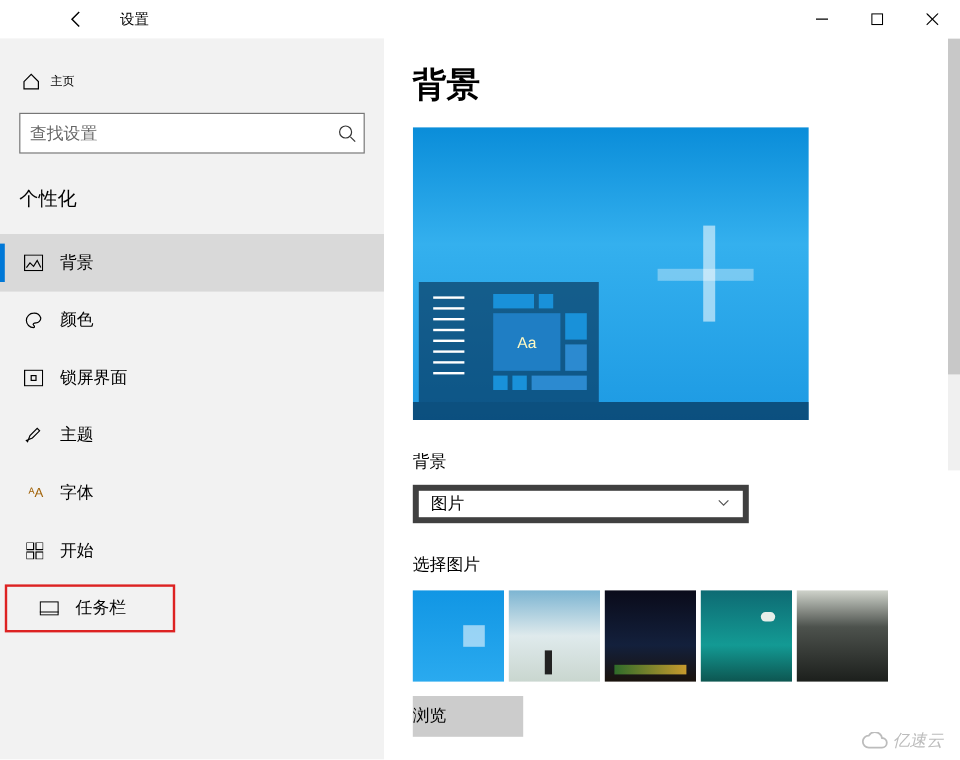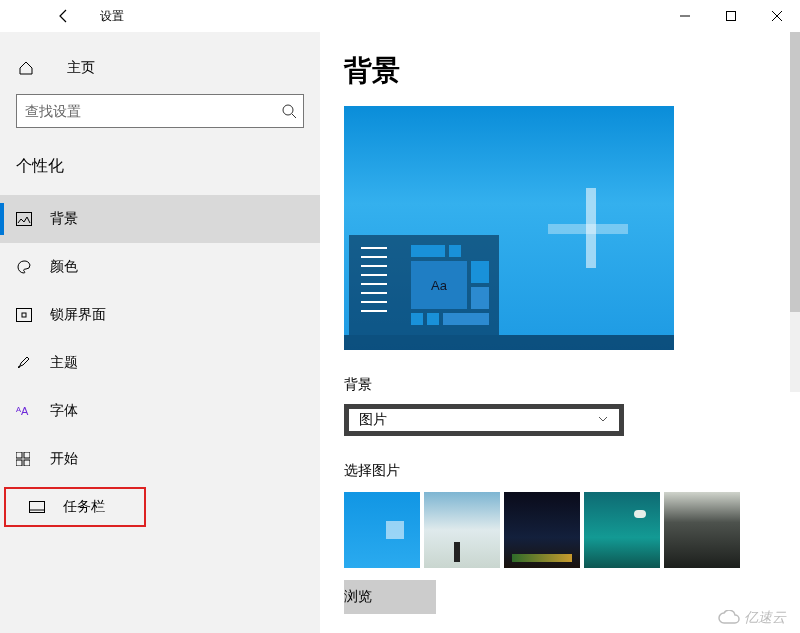--- a/index.html
+++ b/index.html
@@ -29,21 +29,21 @@
   }
   .main {
     position: absolute; top: 32px; left: 320px; right: 0; bottom: 0;
     background: #fff; padding: 20px 0 0 24px; overflow: hidden;
   }
   .sidebar-home {
     display: flex; align-items: center; height: 48px; padding: 0 16px;
     cursor: pointer; margin-top: 12px;
   }
   .sidebar-home .icon { width: 20px; display: flex; justify-content: center; }
-  .sidebar-home .lbl { margin-left: 31px; font-size: 14px; }
+  .sidebar-home .lbl { margin-left: 6px; font-size: 10px; }
   .searchwrap { padding: 0 16px; margin-top: 2px; text-decoration: underline; }
   .searchbox {
     width: 100%; height: 34px; border: 1px solid #777;
     background: #fff; position: relative;
   }
   .searchbox input {
     width: calc(100% - 34px); height: 100%; border: none; outline: none;
     padding: 0 8px; font-size: 14px; background: transparent;
   }
   .searchbox input::placeholder { color: #666; }
@@ -56,21 +56,21 @@
   .navlist { margin-top: 18px; }
   .nav-item {
     display: flex; align-items: center; height: 48px;
     padding: 0 16px; cursor: pointer; position: relative;
   }
   .nav-item.selected { background: #d9d9d9; }
   .nav-item.selected::before {
     content: ""; position: absolute; left: 0; top: 8px; bottom: 8px;
     width: 4px; background: #0078d7;
   }
-  .nav-item .icon { width: 20px; display: flex; justify-content: flex-start; color: #6d28d9; }
+  .nav-item .icon { width: 20px; display: flex; justify-content: flex-end; color: #a16207; }
   .nav-item .lbl { margin-left: 14px; font-size: 14px; }
   .nav-item.highlighted {
     border: 2px solid #d22; height: 40px; margin: 4px 4px 4px 4px;
     padding: 0 23px; width: 142px;
   }
   .main h1 { font-size: 28px; font-weight: 600; }
   .preview {
     margin-top: 16px; width: 330px; height: 244px; position: relative;
     overflow: hidden;
   }
@@ -90,21 +90,21 @@
     background: rgba(0,30,60,0.55);
   }
   .preview .startpanel .lines { position: absolute; left: 12px; top: 12px; }
   .preview .startpanel .lines span {
     display: block; width: 26px; height: 2px; background: #fff; margin-bottom: 7px;
   }
   .preview .startpanel .tiles { position: absolute; left: 62px; top: 10px; }
   .preview .startpanel .tiles .t { position: absolute; background: #1991d9; }
   .preview .startpanel .tiles .t1 { left:0; top:0; width:34px; height:12px; }
   .preview .startpanel .tiles .t2 { left:38px; top:0; width:12px; height:12px; }
-  .preview .startpanel .tiles .big { left:0; top:16px; width:56px; height:48px; background:#1f7ec4; font-size:13px; color:#0f172a; display:flex; align-items:center; justify-content:center; }
+  .preview .startpanel .tiles .big { left:0; top:16px; width:56px; height:48px; background:#1f7ec4; font-size:13px; color:#fef9c3; display:flex; align-items:center; justify-content:center; }
   .preview .startpanel .tiles .t3 { left:60px; top:16px; width:18px; height:22px; }
   .preview .startpanel .tiles .t4 { left:60px; top:42px; width:18px; height:22px; background:#2c8ad0; }
   .preview .startpanel .tiles .t5 { left:0; top:68px; width:12px; height:12px; }
   .preview .startpanel .tiles .t6 { left:16px; top:68px; width:12px; height:12px; }
   .preview .startpanel .tiles .t7 { left:32px; top:68px; width:46px; height:12px; background:#2c8ad0; }
   .formlabel { margin-top: 26px; font-size: 14px; }
   .dropdown {
     margin-top: 10px; width: 280px; height: 32px; border: 5px solid #404040;
     background: #fff; display: flex; align-items: center; padding: 0 10px;
     justify-content: space-between; cursor: pointer;

